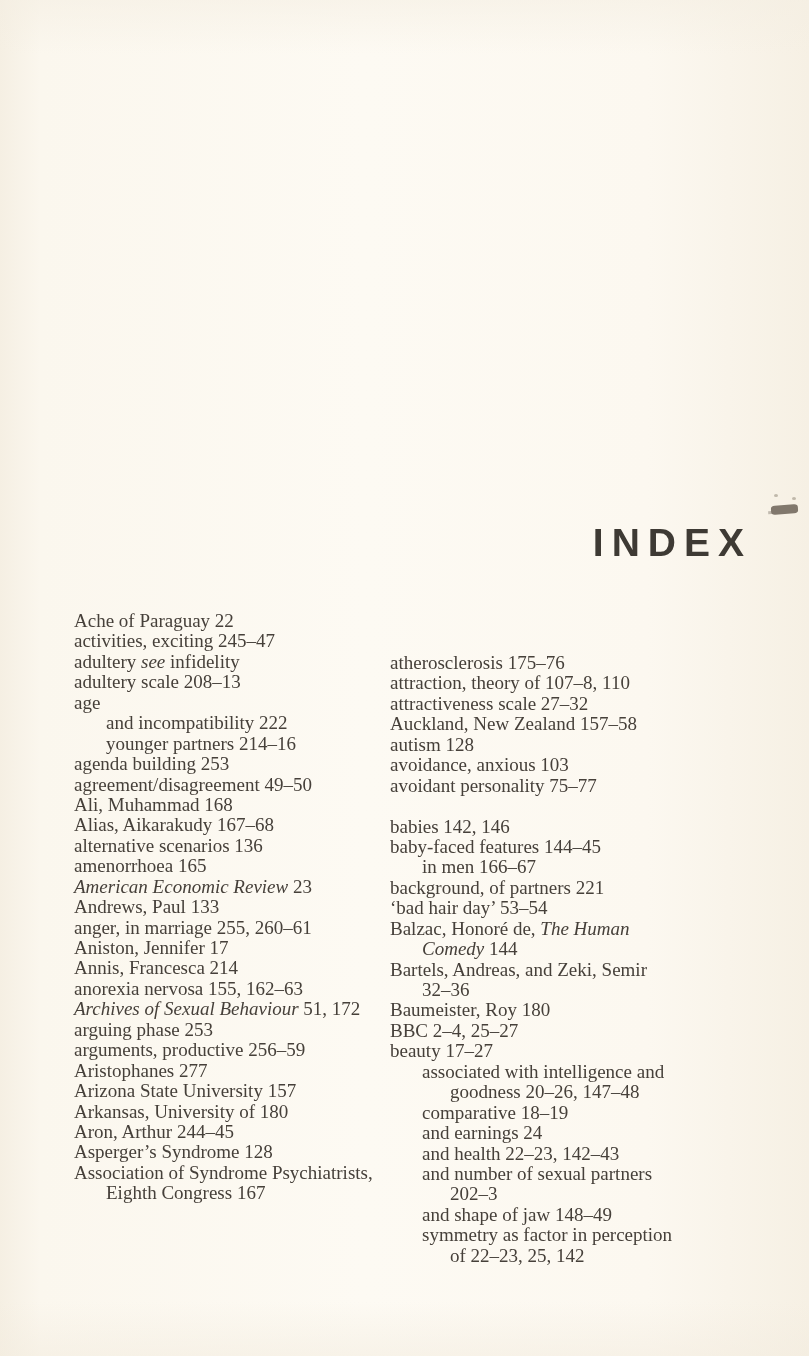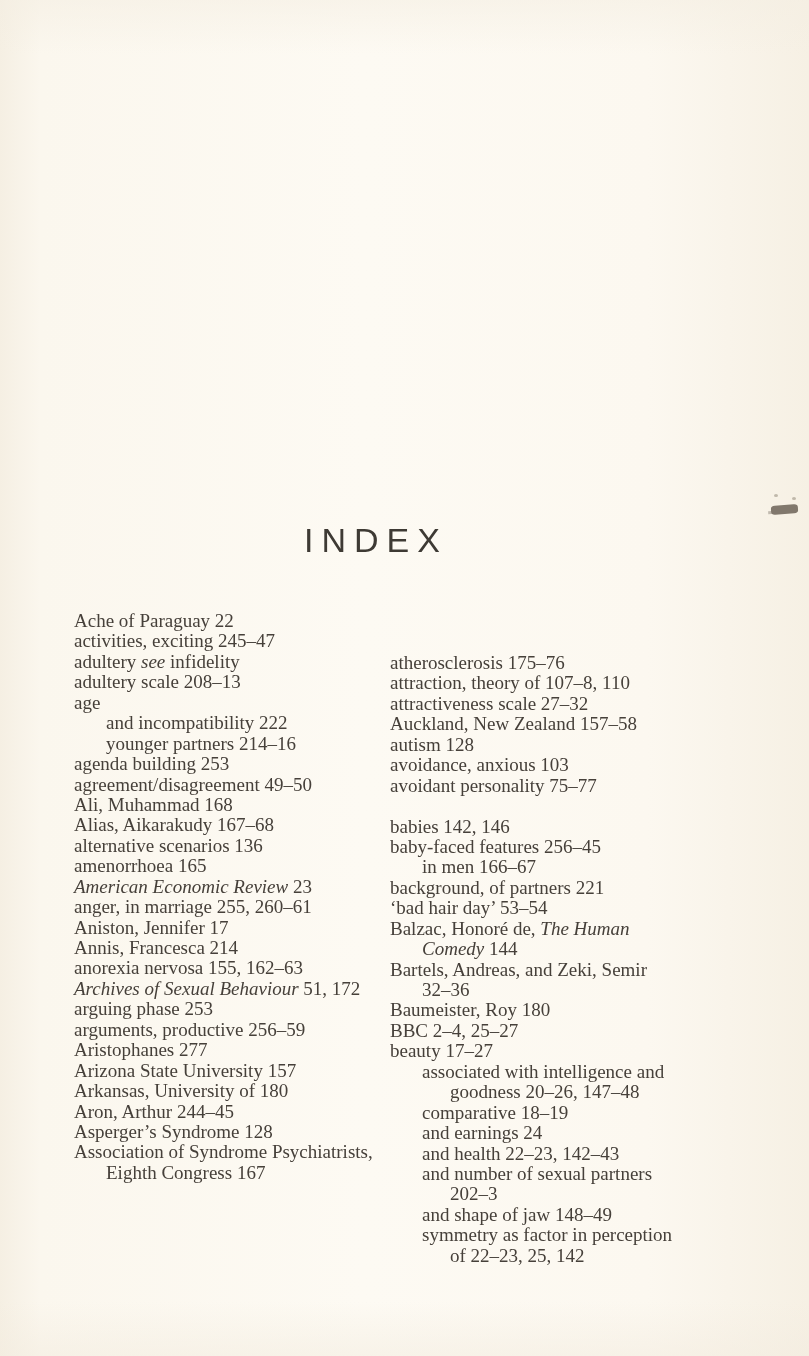--- a/index.html
+++ b/index.html
@@ -11,24 +11,24 @@
   }
   .page{
     position:absolute;inset:0;
     background:
       linear-gradient(180deg, rgba(244,238,226,.55) 0%, rgba(253,250,243,0) 4%, rgba(253,250,243,0) 96%, rgba(242,235,222,.5) 100%),
       linear-gradient(90deg, #f5efe3 0%, #fbf7ee 5%, #fdfaf3 45%, #fcf8f0 80%, #f6f0e4 100%);
   }
   .title{
     position:absolute;
     top:521px;left:0;width:752px;
-    text-align:center;
+    text-align:right;
     font-family:"Liberation Sans", sans-serif;
-    font-size:34px;
-    font-weight:400;
+    font-size:39px;
+    font-weight:700;
     letter-spacing:8px;
     color:#3e3a34;
   }
   .col{
     position:absolute;
     top:611px;
     color:#46403a;
     font-size:19px;
   }
   .col-left{left:74px;width:332px;}
@@ -71,20 +71,21 @@
       <div class="line"><span>age</span></div>
       <div class="line ind1"><span>and incompatibility 222</span></div>
       <div class="line ind1"><span>younger partners 214–16</span></div>
       <div class="line"><span>agenda building 253</span></div>
       <div class="line"><span>agreement/disagreement 49–50</span></div>
       <div class="line"><span>Ali, Muhammad 168</span></div>
       <div class="line"><span>Alias, Aikarakudy 167–68</span></div>
       <div class="line"><span>alternative scenarios 136</span></div>
       <div class="line"><span>amenorrhoea 165</span></div>
       <div class="line"><em>American Economic Review</em><span> 23</span></div>
+      <div class="line"><span>Andrews, Paul 133</span></div>
       <div class="line"><span>anger, in marriage 255, 260–61</span></div>
       <div class="line"><span>Aniston, Jennifer 17</span></div>
       <div class="line"><span>Annis, Francesca 214</span></div>
       <div class="line"><span>anorexia nervosa 155, 162–63</span></div>
       <div class="line"><em>Archives of Sexual Behaviour</em><span> 51, 172</span></div>
       <div class="line"><span>arguing phase 253</span></div>
       <div class="line"><span>arguments, productive 256–59</span></div>
       <div class="line"><span>Aristophanes 277</span></div>
       <div class="line"><span>Arizona State University 157</span></div>
       <div class="line"><span>Arkansas, University of 180</span></div>
@@ -96,21 +97,21 @@
   <div class="col col-right">
       <div class="line"><span>atherosclerosis 175–76</span></div>
       <div class="line"><span>attraction, theory of 107–8, 110</span></div>
       <div class="line"><span>attractiveness scale 27–32</span></div>
       <div class="line"><span>Auckland, New Zealand 157–58</span></div>
       <div class="line"><span>autism 128</span></div>
       <div class="line"><span>avoidance, anxious 103</span></div>
       <div class="line"><span>avoidant personality 75–77</span></div>
       <div class="line">&nbsp;</div>
       <div class="line"><span>babies 142, 146</span></div>
-      <div class="line"><span>baby-faced features 256–45</span></div>
+      <div class="line"><span>baby-faced features 144–45</span></div>
       <div class="line ind1"><span>in men 166–67</span></div>
       <div class="line"><span>background, of partners 221</span></div>
       <div class="line"><span>‘bad hair day’ 53–54</span></div>
       <div class="line"><span>Balzac, Honoré de, </span><em>The Human</em></div>
       <div class="line ind1"><em>Comedy</em><span> 144</span></div>
       <div class="line"><span>Bartels, Andreas, and Zeki, Semir</span></div>
       <div class="line ind1"><span>32–36</span></div>
       <div class="line"><span>Baumeister, Roy 180</span></div>
       <div class="line"><span>BBC 2–4, 25–27</span></div>
       <div class="line"><span>beauty 17–27</span></div>

